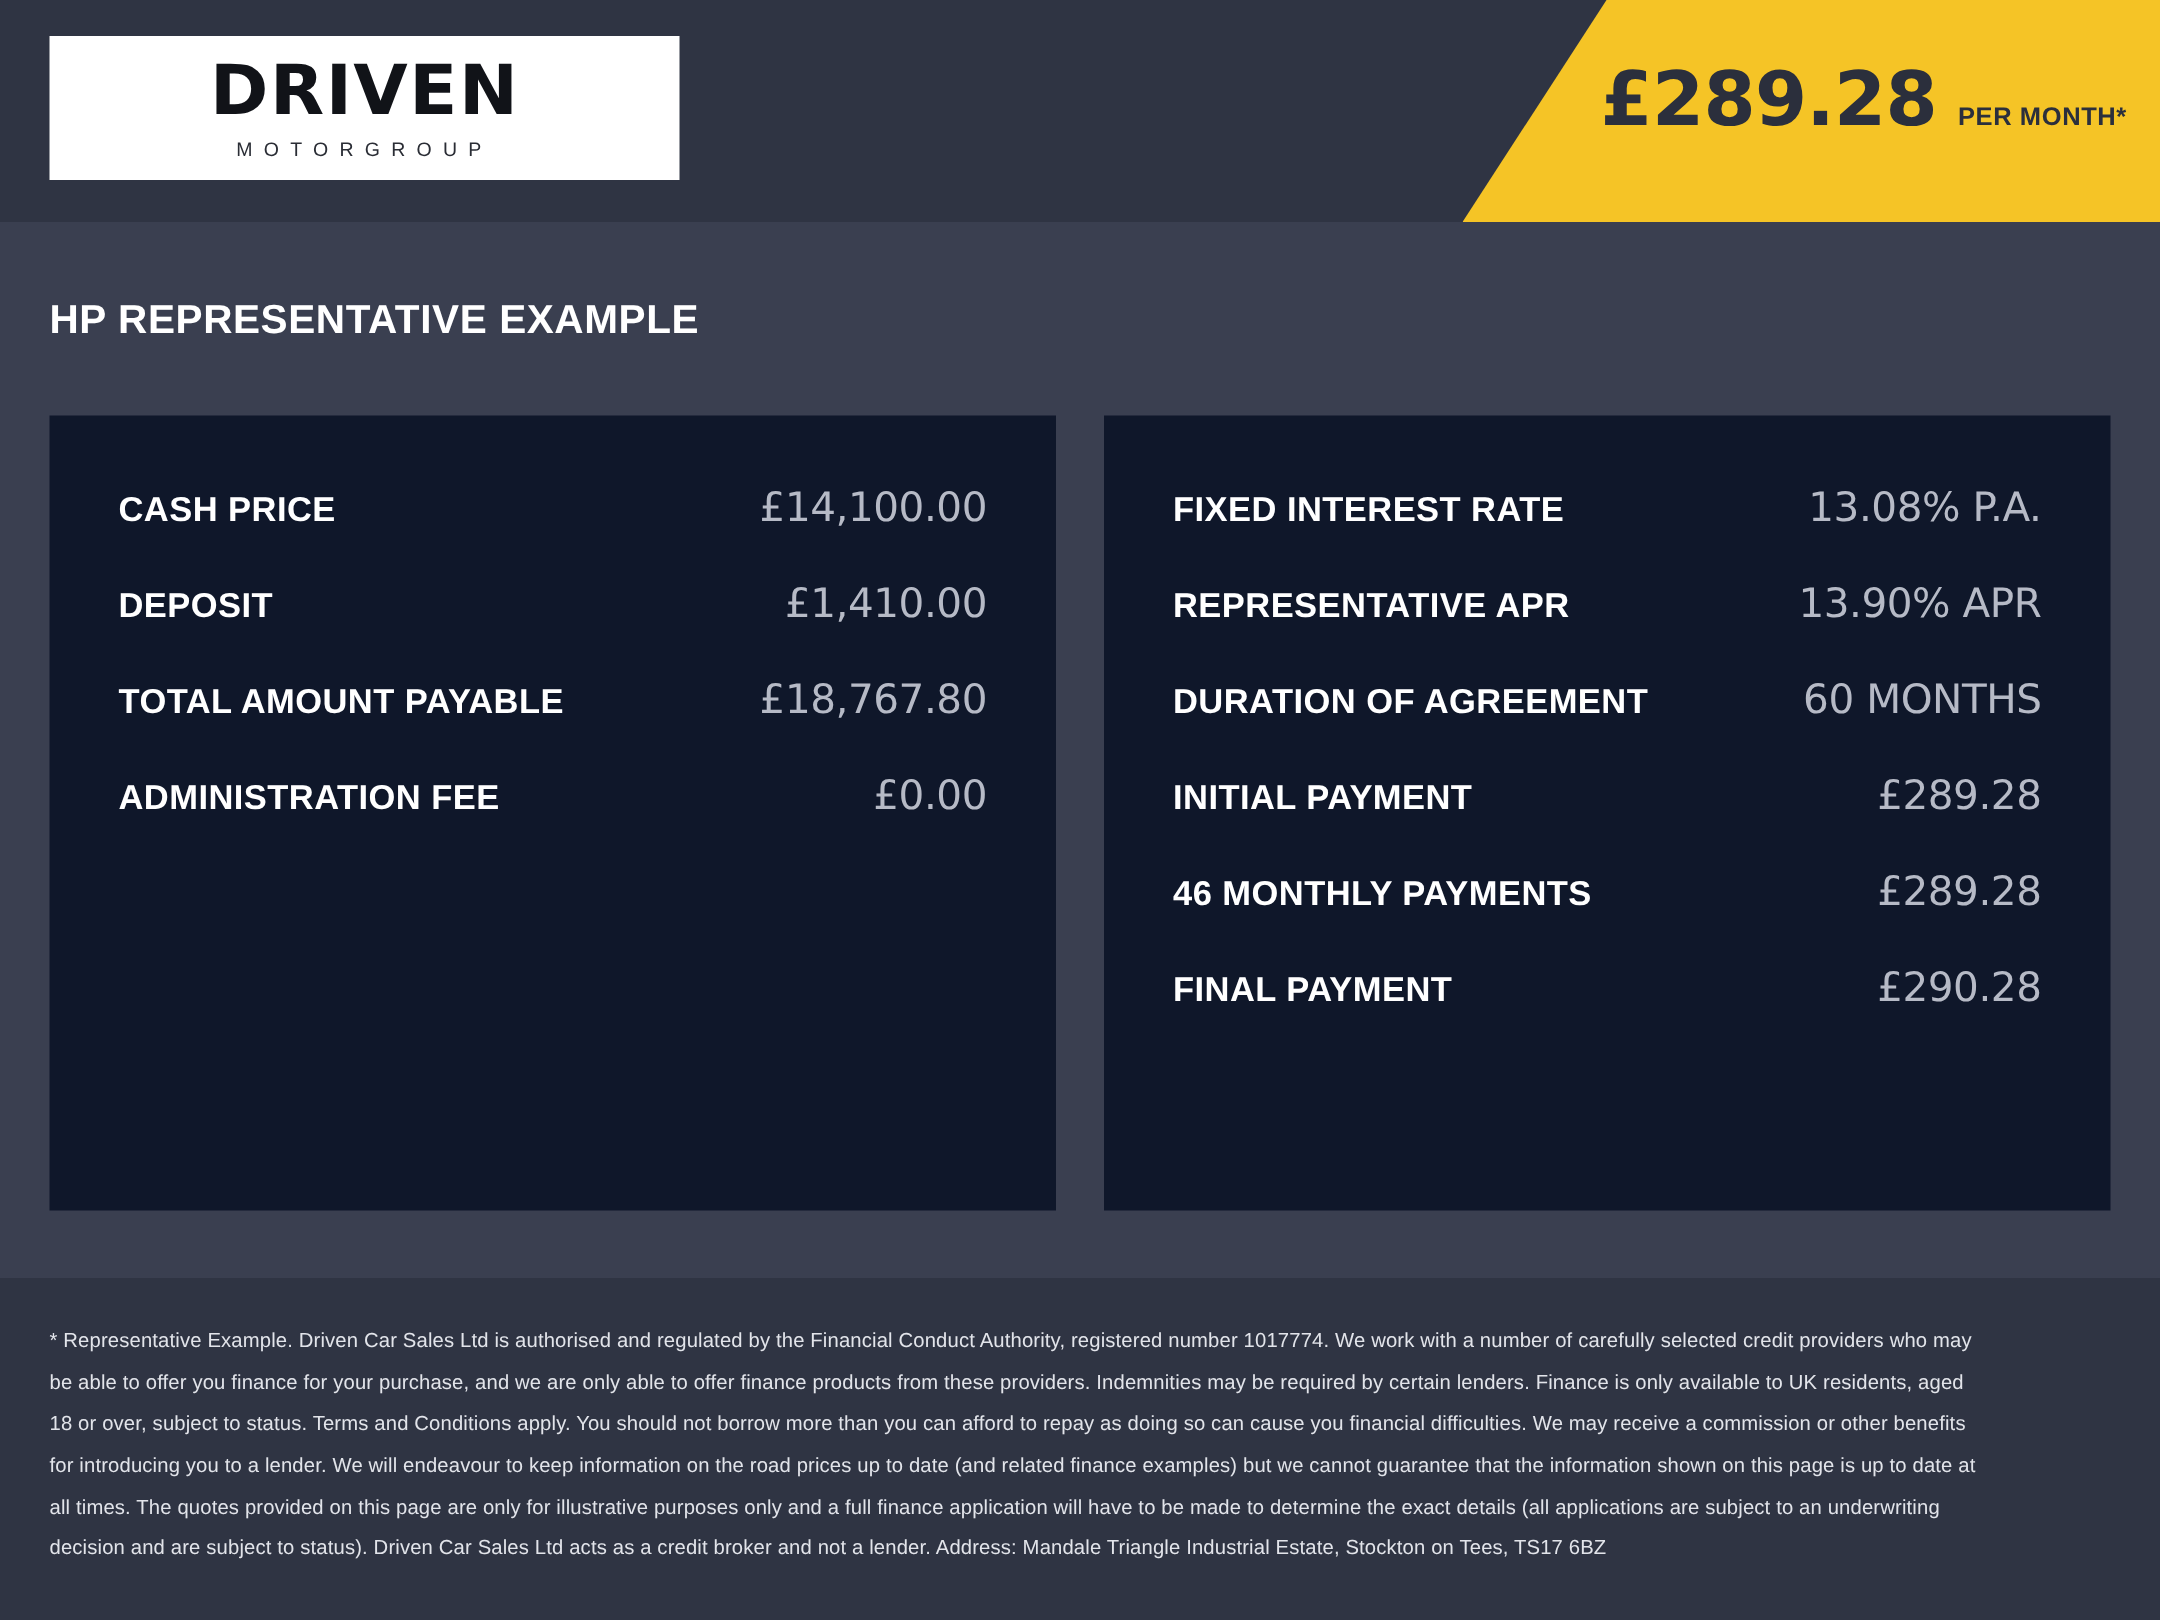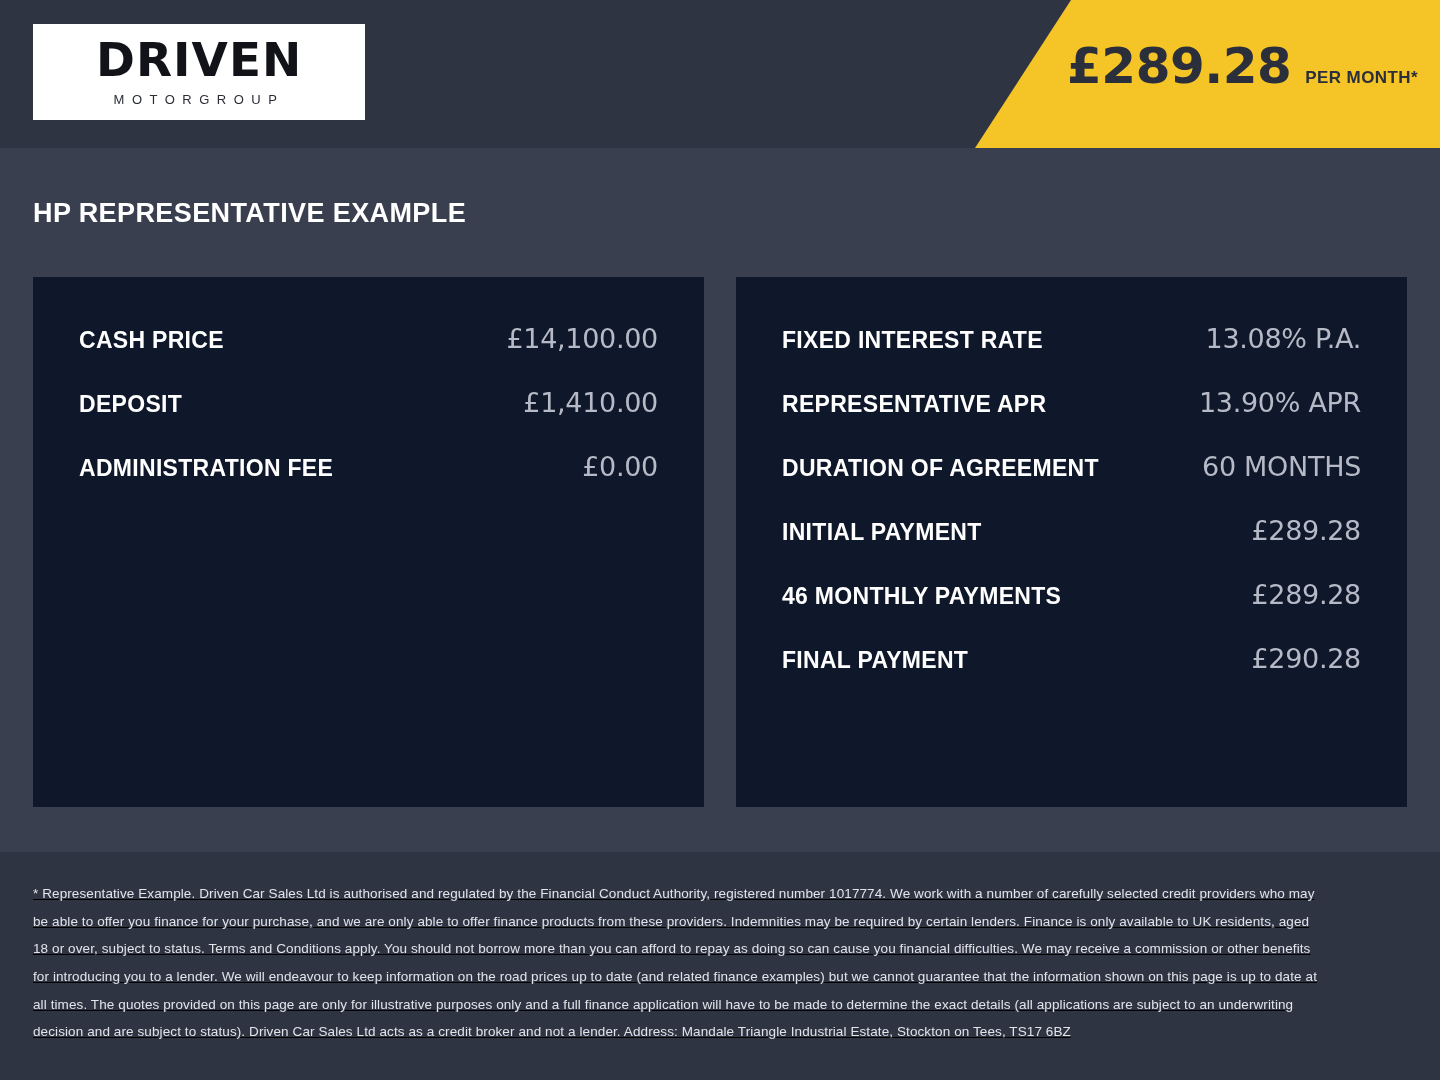--- a/index.html
+++ b/index.html
@@ -24,21 +24,21 @@
     position: relative;
     height: 148px;
     background: #2f3443;
     flex: 0 0 148px;
     overflow: hidden;
   }
   .logo-box {
     position: absolute;
     left: 33px;
     top: 24px;
-    width: 332px;
+    width: 420px;
     height: 96px;
     background: #ffffff;
     display: flex;
     flex-direction: column;
     align-items: center;
     justify-content: center;
   }
   .logo-word {
     font-family: "DejaVu Sans", sans-serif;
     font-weight: 700;
@@ -136,21 +136,20 @@
     letter-spacing: -0.3px;
   }
 
   
   .footer {
     flex: 0 0 auto;
     background: #2f3443;
     padding: 28px 17px 34px 33px;
     margin-top: 36px;
     min-height: 220px;
-    text-decoration: underline;
   }
   .footer p {
     font-size: 13.5px;
     line-height: 2.05;
     color: #e2e4ea;
     font-weight: 400;
     max-width: 1290px;
     letter-spacing: 0.1px;
   }
 </style>
@@ -180,20 +179,24 @@
       <div class="panel">
         <div class="row">
           <span class="row-label">CASH PRICE</span>
           <span class="row-value">£14,100.00</span>
         </div>
         <div class="row">
           <span class="row-label">DEPOSIT</span>
           <span class="row-value">£1,410.00</span>
         </div>
         <div class="row">
+          <span class="row-label">TOTAL AMOUNT PAYABLE</span>
+          <span class="row-value">£18,767.80</span>
+        </div>
+        <div class="row">
           <span class="row-label">ADMINISTRATION FEE</span>
           <span class="row-value">£0.00</span>
         </div>
       </div>
 
       <div class="panel">
         <div class="row">
           <span class="row-label">FIXED INTEREST RATE</span>
           <span class="row-value">13.08% P.A.</span>
         </div>

